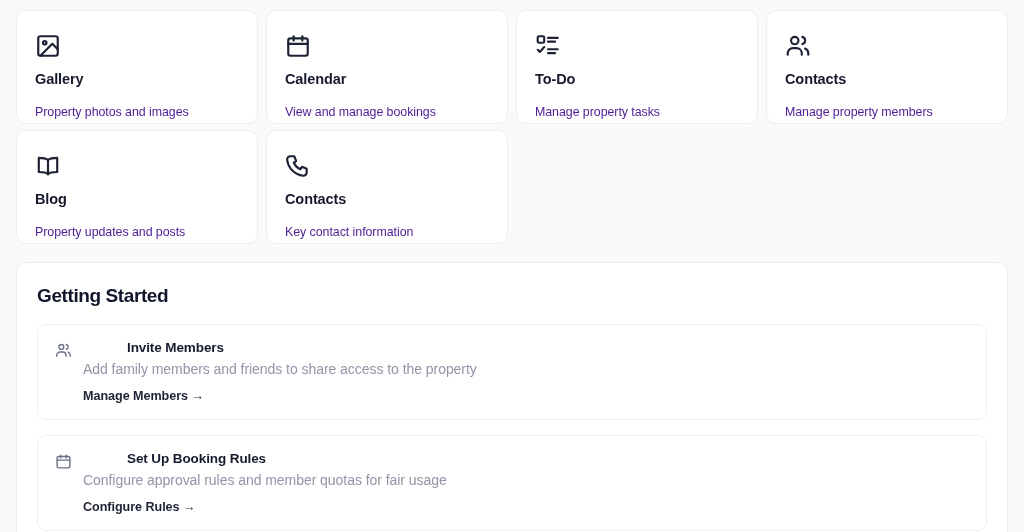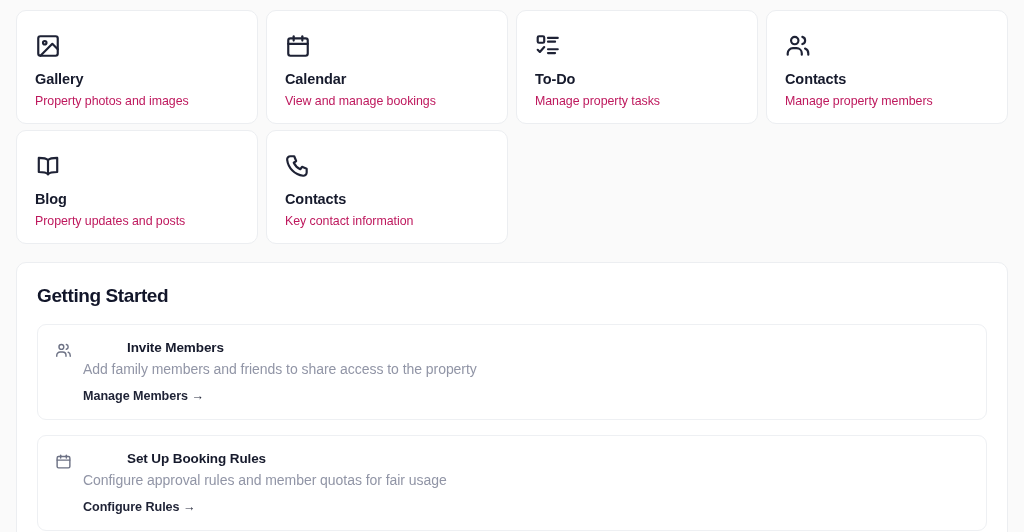--- a/index.html
+++ b/index.html
@@ -55,23 +55,23 @@
 
   .nav-card .card-title {
     margin-top: 12px;
     font-size: 14.5px;
     font-weight: bold;
     letter-spacing: -0.1px;
     color: #161a2c;
   }
 
   .nav-card .card-desc {
-    margin-top: 7px;
+    margin-top: 18px;
     font-size: 12.4px;
-    color: #be185d;
+    color: #4c1d95;
     letter-spacing: -0.05px;
   }
 
   
   .getting-started {
     margin-top: 18px;
     background: #ffffff;
     border: 1px solid #eceef1;
     border-radius: 10px;
     padding: 22px 20px 20px 20px;

